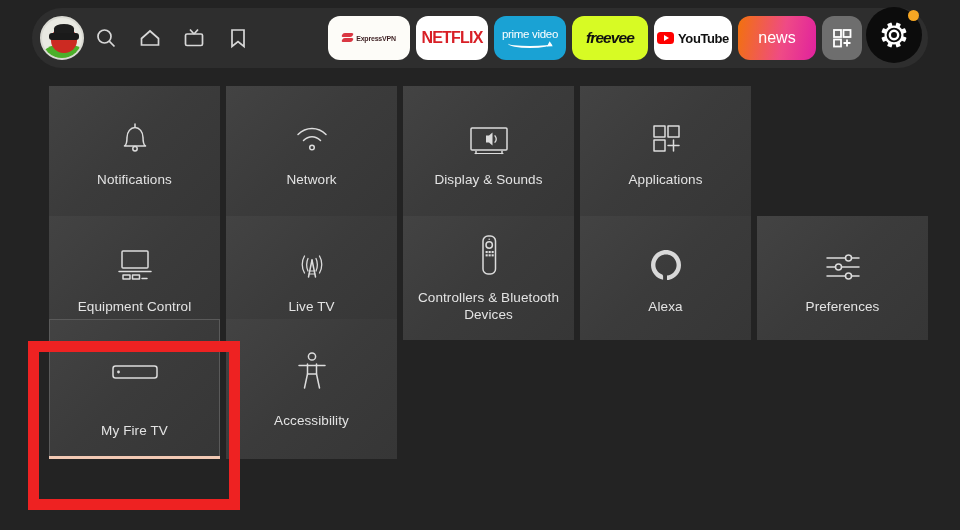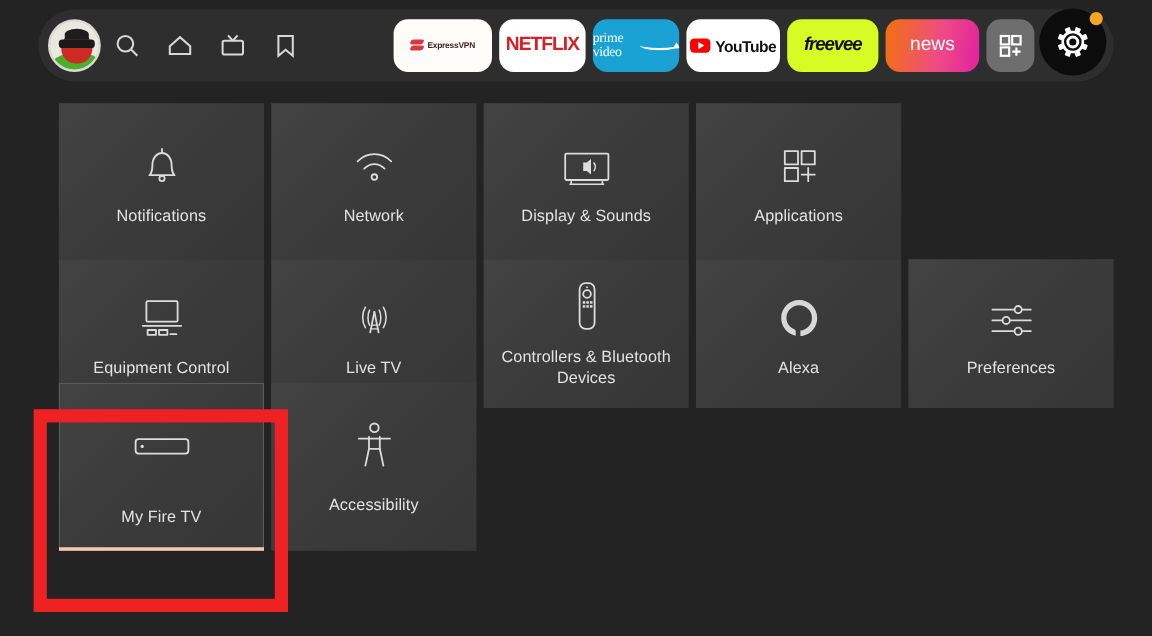--- a/index.html
+++ b/index.html
@@ -72,21 +72,21 @@
   .tile-expressvpn .evmark:before{ top:0px; }
   .tile-expressvpn .evmark:after{ top:5.5px; }
   .tile-expressvpn .evtxt{
     font-size:7px; font-weight:bold; color:#3d1f22; letter-spacing:-0.2px;
   }
   .tile-netflix{ width:72px; background:#ffffff; }
   .tile-netflix span{
     font-size:16px; font-weight:bold; color:#d81f26;
     letter-spacing:-0.8px; font-family:"Liberation Sans", sans-serif;
   }
-  .tile-prime{ width:72px; background:#1aa2d4; flex-direction:row; gap:0;font-family:Liberation Serif, serif; }
+  .tile-prime{ width:72px; background:#1aa2d4; flex-direction:column; gap:0; }
   .tile-prime .ptxt{ font-size:11.5px; color:#ffffff; letter-spacing:-0.3px; }
   .tile-prime .psmile{
     width:44px; height:9px; margin-top:-1px;
     border-bottom:2.5px solid #ffffff; border-radius:0 0 50% 50%;
     position:relative;
   }
   .tile-prime .psmile:after{
     content:""; position:absolute; right:-1px; bottom:-2px;
     border-left:5px solid #ffffff; border-top:3px solid transparent;
     border-bottom:3px solid transparent; transform:rotate(28deg);
@@ -207,26 +207,26 @@
           <span class="evtxt">ExpressVPN</span>
         </div>
       </div>
       <div class="app-tile tile-netflix">
         <span>NETFLIX</span>
       </div>
       <div class="app-tile tile-prime">
         <span class="ptxt">prime video</span>
         <span class="psmile"></span>
       </div>
+      <div class="app-tile tile-freevee">
+        <span>freevee</span>
+      </div>
       <div class="app-tile tile-youtube">
         <span class="ytplay"></span>
         <span>YouTube</span>
-      </div>
-      <div class="app-tile tile-freevee">
-        <span>freevee</span>
       </div>
       <div class="app-tile tile-news">
         <span>news</span>
       </div>
       <div class="app-tile tile-appgrid">
         <svg width="24" height="24" viewBox="0 0 24 24" class="appgrid-svg">
           <rect x="4" y="4" width="7" height="7"></rect>
             <rect x="13.5" y="4" width="7" height="7"></rect>
           <rect x="4" y="13.5" width="7" height="7"></rect>
           <line x1="17" y1="13.5" x2="17" y2="20.5"></line>

